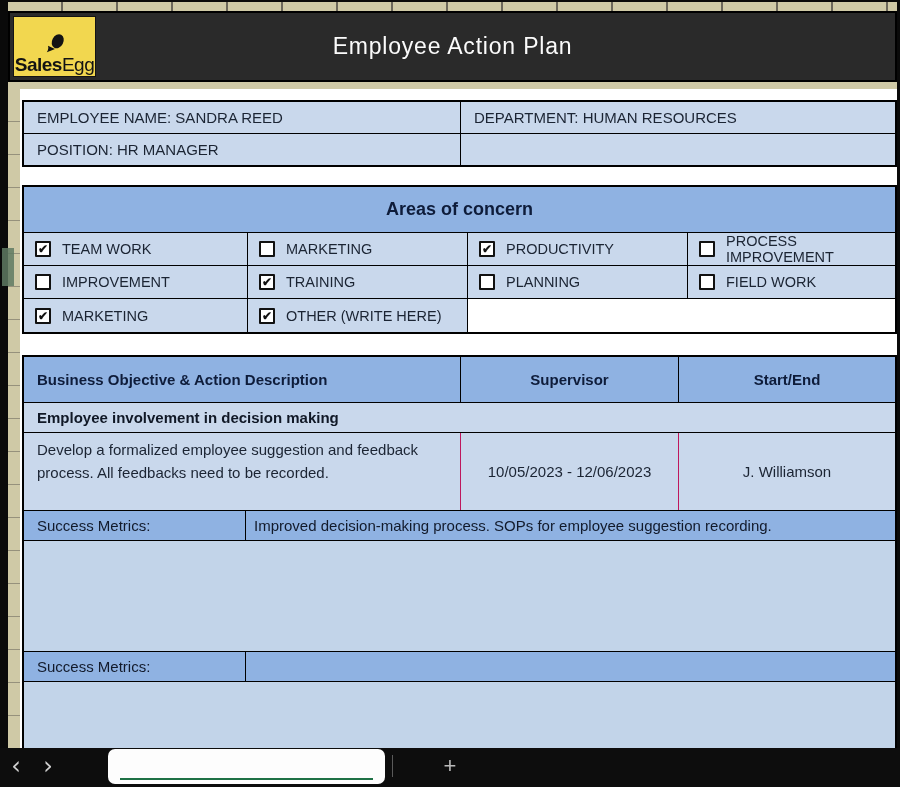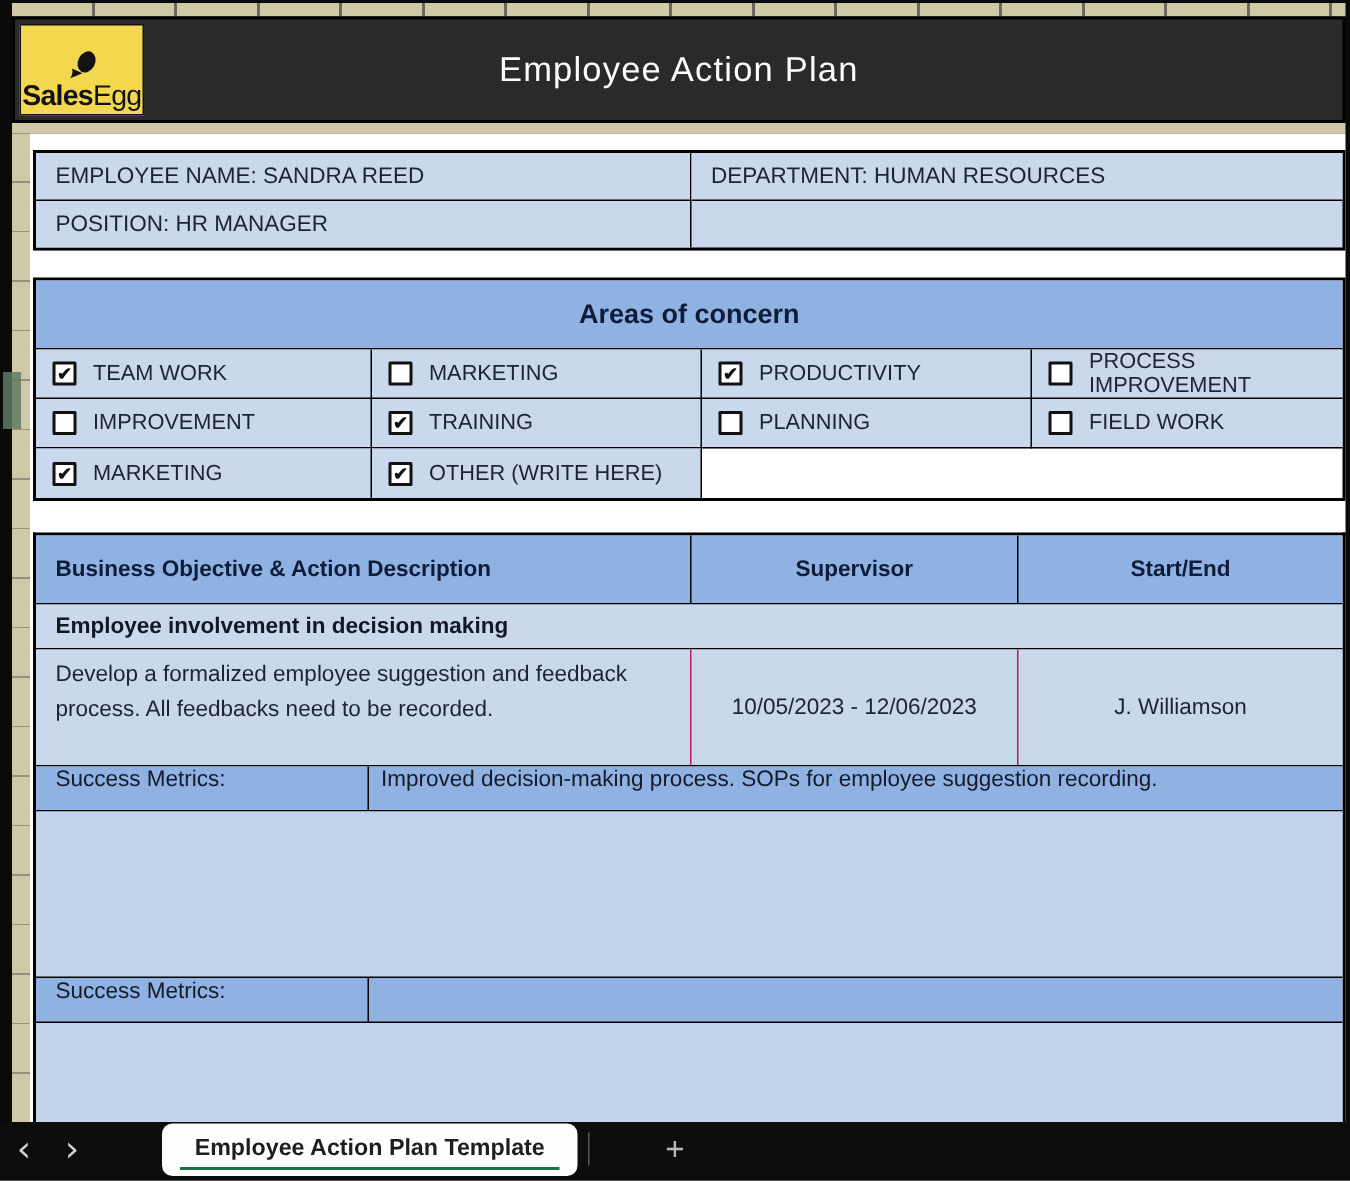--- a/index.html
+++ b/index.html
@@ -72,21 +72,21 @@
   .action-head > div:first-child { justify-content:flex-start; padding-left:13px; }
   .action-head > div:last-child { border-right:none; }
   .action-sub { height:30px; background:#c9d8ec; border-bottom:1px solid #000;
     display:flex; align-items:center; padding-left:13px; font-weight:700; font-size:15px; color:#101826; }
   .action-desc { display:grid; grid-template-columns:437px 218px 1fr; height:78px; background:#c9d8ec; border-bottom:1px solid #000; }
   .action-desc > div { border-right:1px solid #be185d; display:flex; align-items:center; }
   .action-desc > div:last-child { border-right:none; }
   .desc-text { padding:6px 16px 26px 13px; align-items:flex-start !important; line-height:1.5; }
   .centered { justify-content:center; text-align:center; }
   .metrics-row { display:grid; grid-template-columns:222px 1fr; height:30px; background:#8fb2e2; border-bottom:1px solid #000; }
-  .metrics-row > div { display:flex; align-items:flex-start; padding-left:13px; border-right:1px solid #000; font-size:15px; color:#121a2b; }
+  .metrics-row > div { display:flex; align-items:center; padding-left:13px; border-right:1px solid #000; font-size:15px; color:#121a2b; }
   .metrics-row > div:last-child { border-right:none; padding-left:8px; }
   .blank-area-1 { height:111px; background:#c2d4e9; border-bottom:1px solid #000; }
   .blank-area-2 { height:66px; background:#c2d4e9; }
 
   
   .sheet-bar { position:absolute; left:0; top:748px; width:900px; height:39px; background:#0d0d0d; }
   .nav-chevron { position:absolute; top:4px; color:#cfcfcf; font-size:24px; line-height:28px; width:20px; text-align:center; font-family:"DejaVu Sans", sans-serif; }
   .nav-left { left:6px; }
   .nav-right { left:38px; }
   .sheet-tab { position:absolute; left:108px; top:1px; width:277px; height:35px; background:#fdfdfd;
@@ -216,20 +216,19 @@
           </div>
       </div>
       <div class="blank-area-2"></div>
     </div>
   </div>
 
   <div class="sheet-bar">
     <div class="nav-chevron nav-left">‹</div>
     <div class="nav-chevron nav-right">›</div>
     <div class="sheet-tab">
-      <span class="sheet-tab-label">Employee Action Plan Template</span>
       <span class="tab-underline"></span>
     </div>
     <div class="tab-sep"></div>
     <div class="add-sheet">+</div>
   </div>
 
 </div>
 
 </body></html>

